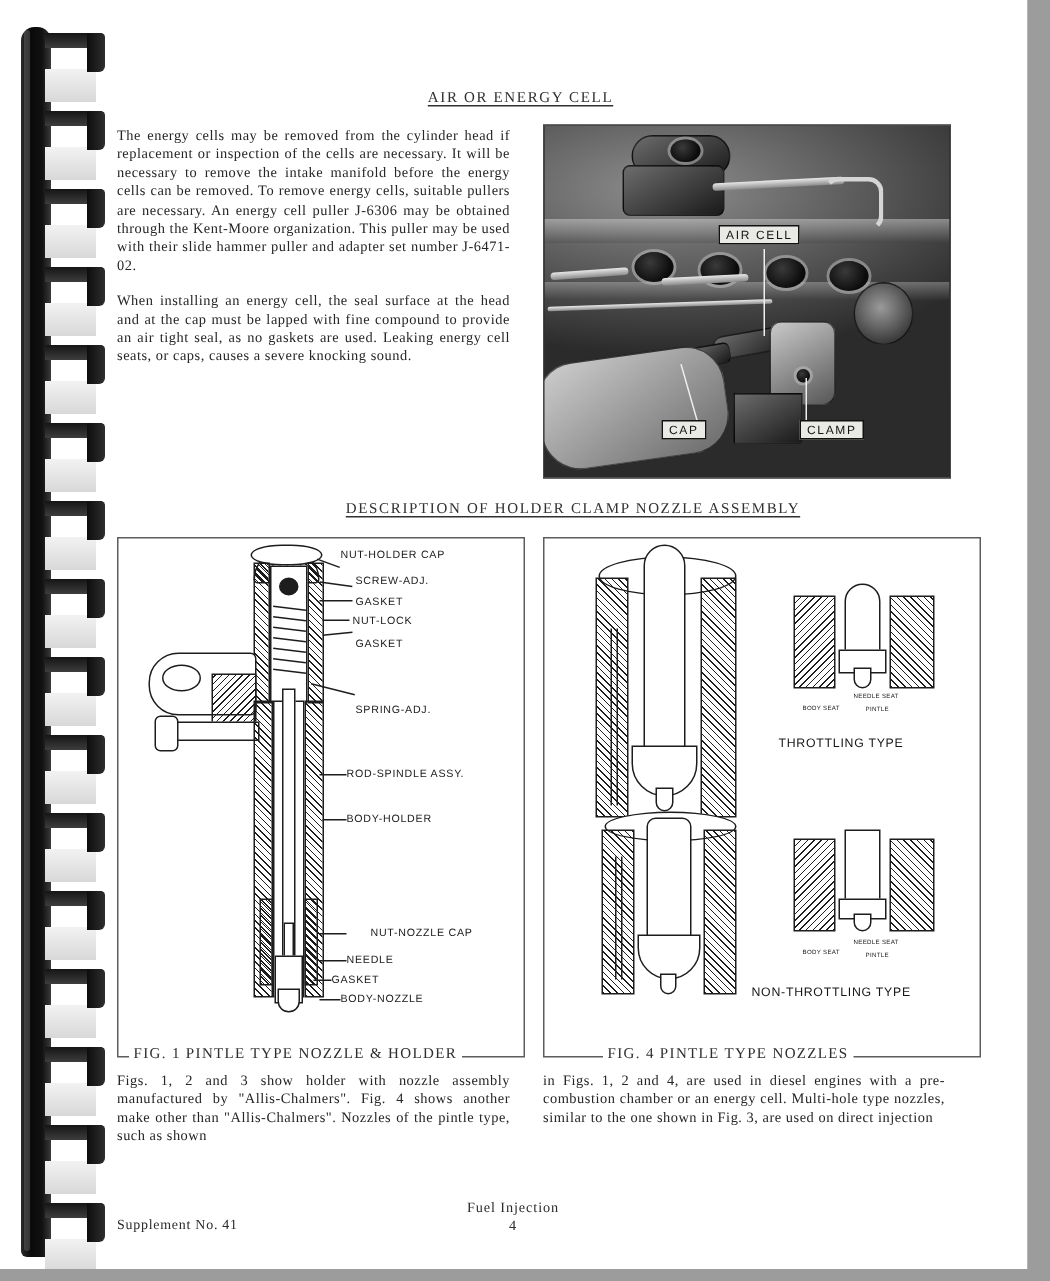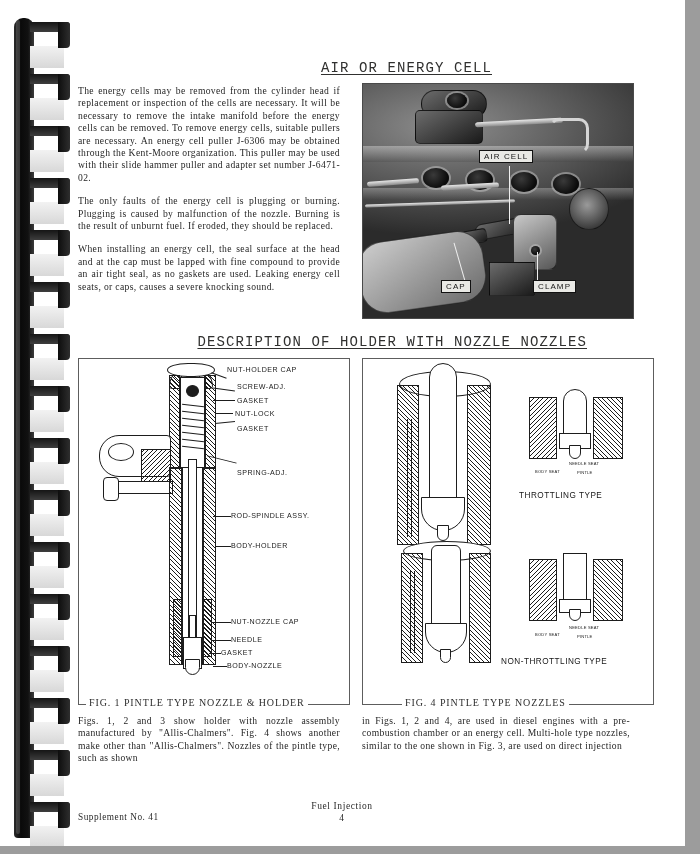--- a/index.html
+++ b/index.html
@@ -42,22 +42,22 @@
   }
   #binding .gap {
     position:absolute; left:30px; width:34px; height:22px;
     background:linear-gradient(180deg,#f2f2f2,#d8d8d8);
   }
 
   
   #content { position:absolute; left:72px; top:0; width:613px; height:846px; }
 
   .h1 {
-    text-align:right; font-size:14px; letter-spacing:1.1px;
-    color:#30302f; text-decoration:underline; text-underline-offset:2px;font-family:Liberation Mono, monospace;
+    text-align:center; font-size:10px; letter-spacing:1.1px;
+    color:#30302f; text-decoration:underline; text-underline-offset:2px;
   }
   #heading-main { position:absolute; left:130px; top:60px; width:290px; }
 
   .body-col {
     font-size:9.6px; line-height:12.4px; color:#262626;
     letter-spacing:0.35px; text-align:justify;
   }
   #intro-text { position:absolute; left:6px; top:85px; width:262px; }
   #intro-text p { margin:0 0 11px 0; }
 
@@ -172,21 +172,20 @@
 <body>
 
 <div id="page">
 
   <div id="content">
 
     <div id="heading-main" class="h1">AIR OR ENERGY CELL</div>
 
     <div id="intro-text" class="body-col">
       <p>The energy cells may be removed from the cylinder head if replacement or inspection of the cells are necessary.  It will be necessary to remove the intake manifold before the energy cells can be removed.  To remove energy cells, suitable pullers are necessary.  An energy cell puller J-6306 may be obtained through the Kent-Moore organization.  This puller may be used with their slide hammer puller and adapter set number J-6471-02.</p>
-      <p>The only faults of the energy cell is plugging or burning.  Plugging is caused by malfunction of the nozzle.  Burning is the result of unburnt fuel. If eroded, they should be replaced.</p>
       <p>When installing an energy cell, the seal surface at the head and at the cap must be lapped with fine compound to provide an air tight seal, as no gaskets are used.  Leaking energy cell seats, or caps, causes a severe knocking sound.</p>
     </div>
 
     <div id="photo-frame">
       <div class="ph-bg"></div>
 
       <div class="band" style="top:62px; height:16px;"></div>
       <div class="band" style="top:104px; height:12px; opacity:.7;"></div>
 
       <div class="blk" style="left:58px; top:6px; width:66px; height:28px; border-radius:14px;"></div>
@@ -215,21 +214,21 @@
       <div class="ph-leader" style="left:146px; top:82px; width:1px; height:58px;"></div>
       <div class="ph-label" style="left:116px; top:66px;">AIR  CELL</div>
 
       <div class="ph-leader" style="left:96px; top:158px; width:1px; height:40px; transform:rotate(-16deg);"></div>
       <div class="ph-label" style="left:78px; top:196px;">CAP</div>
 
       <div class="ph-leader" style="left:174px; top:168px; width:1px; height:30px;"></div>
       <div class="ph-label" style="left:170px; top:196px;">CLAMP</div>
     </div>
 
-    <div id="heading-desc" class="h1">DESCRIPTION OF HOLDER WITH NOZZLE NOZZLES</div>
+    <div id="heading-desc" class="h1">DESCRIPTION OF HOLDER CLAMP NOZZLE ASSEMBLY</div>
 
     <div id="fig1-box" class="fig-box">
 
       <div class="hatch" style="left:90px; top:8px; width:44px; height:22px; border-radius:20px 20px 3px 3px;"></div>
       <div class="plain" style="left:88px; top:4px; width:48px; height:14px; border-radius:24px/8px; background:#fff;"></div>
       <div class="hatch" style="left:90px; top:16px; width:11px; height:94px;"></div>
       <div class="hatch" style="left:126px; top:16px; width:11px; height:94px;"></div>
       <div class="plain" style="left:101px; top:18px; width:25px; height:92px;"></div>
 
       <div class="ln" style="left:103px; top:46px; width:22px; height:1.2px; background:#1d1d1d; transform:rotate(7deg);"></div>
@@ -277,21 +276,21 @@
 
       <div class="callout" style="left:158px; top:110px;">SPRING-ADJ.</div>
       <div class="lead" style="left:128px; top:100px; width:30px; transform:rotate(14deg);"></div>
 
       <div class="callout" style="left:152px; top:153px;">ROD-SPINDLE ASSY.</div>
       <div class="lead" style="left:134px; top:157px; width:18px;"></div>
 
       <div class="callout" style="left:152px; top:183px;">BODY-HOLDER</div>
       <div class="lead" style="left:136px; top:187px; width:16px;"></div>
 
-      <div class="callout" style="left:152px; top:259px;">NUT-NOZZLE CAP</div>
+      <div class="callout" style="left:168px; top:259px;">NUT-NOZZLE CAP</div>
       <div class="lead" style="left:134px; top:263px; width:18px;"></div>
 
       <div class="callout" style="left:152px; top:277px;">NEEDLE</div>
       <div class="lead" style="left:134px; top:281px; width:18px;"></div>
 
       <div class="callout" style="left:142px; top:290px;">GASKET</div>
       <div class="lead" style="left:130px; top:294px; width:12px;"></div>
 
       <div class="callout" style="left:148px; top:303px;">BODY-NOZZLE</div>
       <div class="lead" style="left:134px; top:307px; width:14px;"></div>

